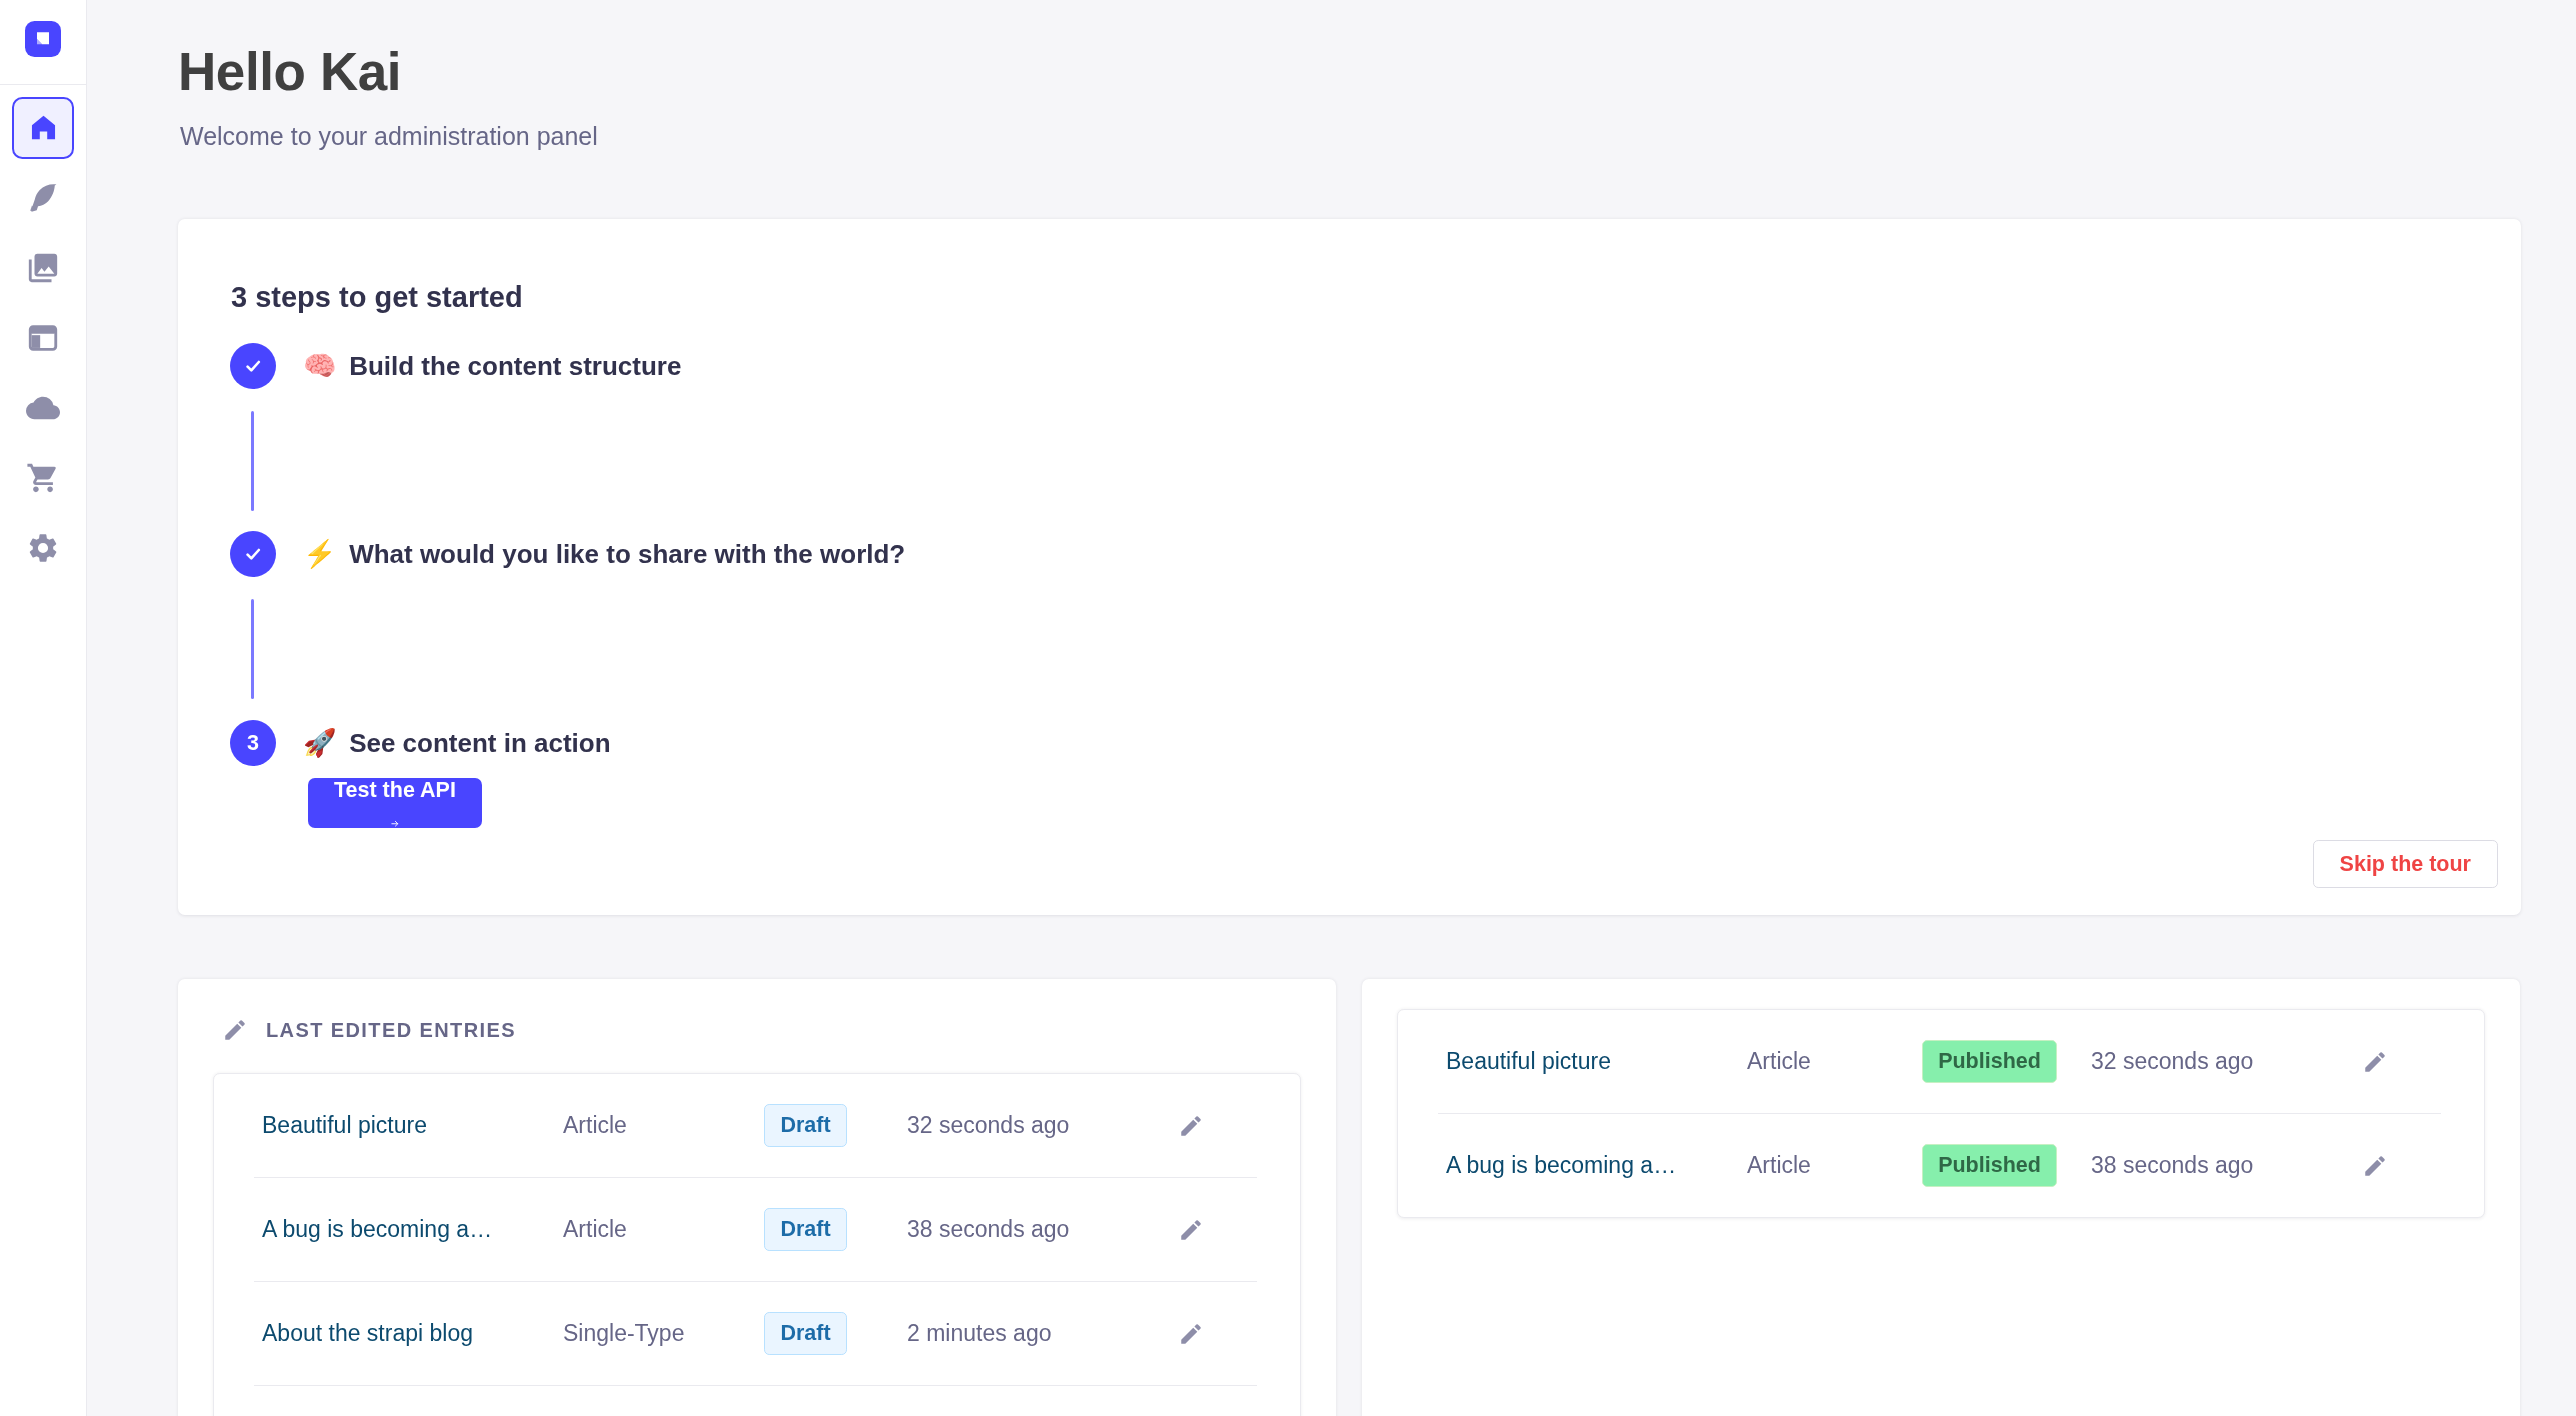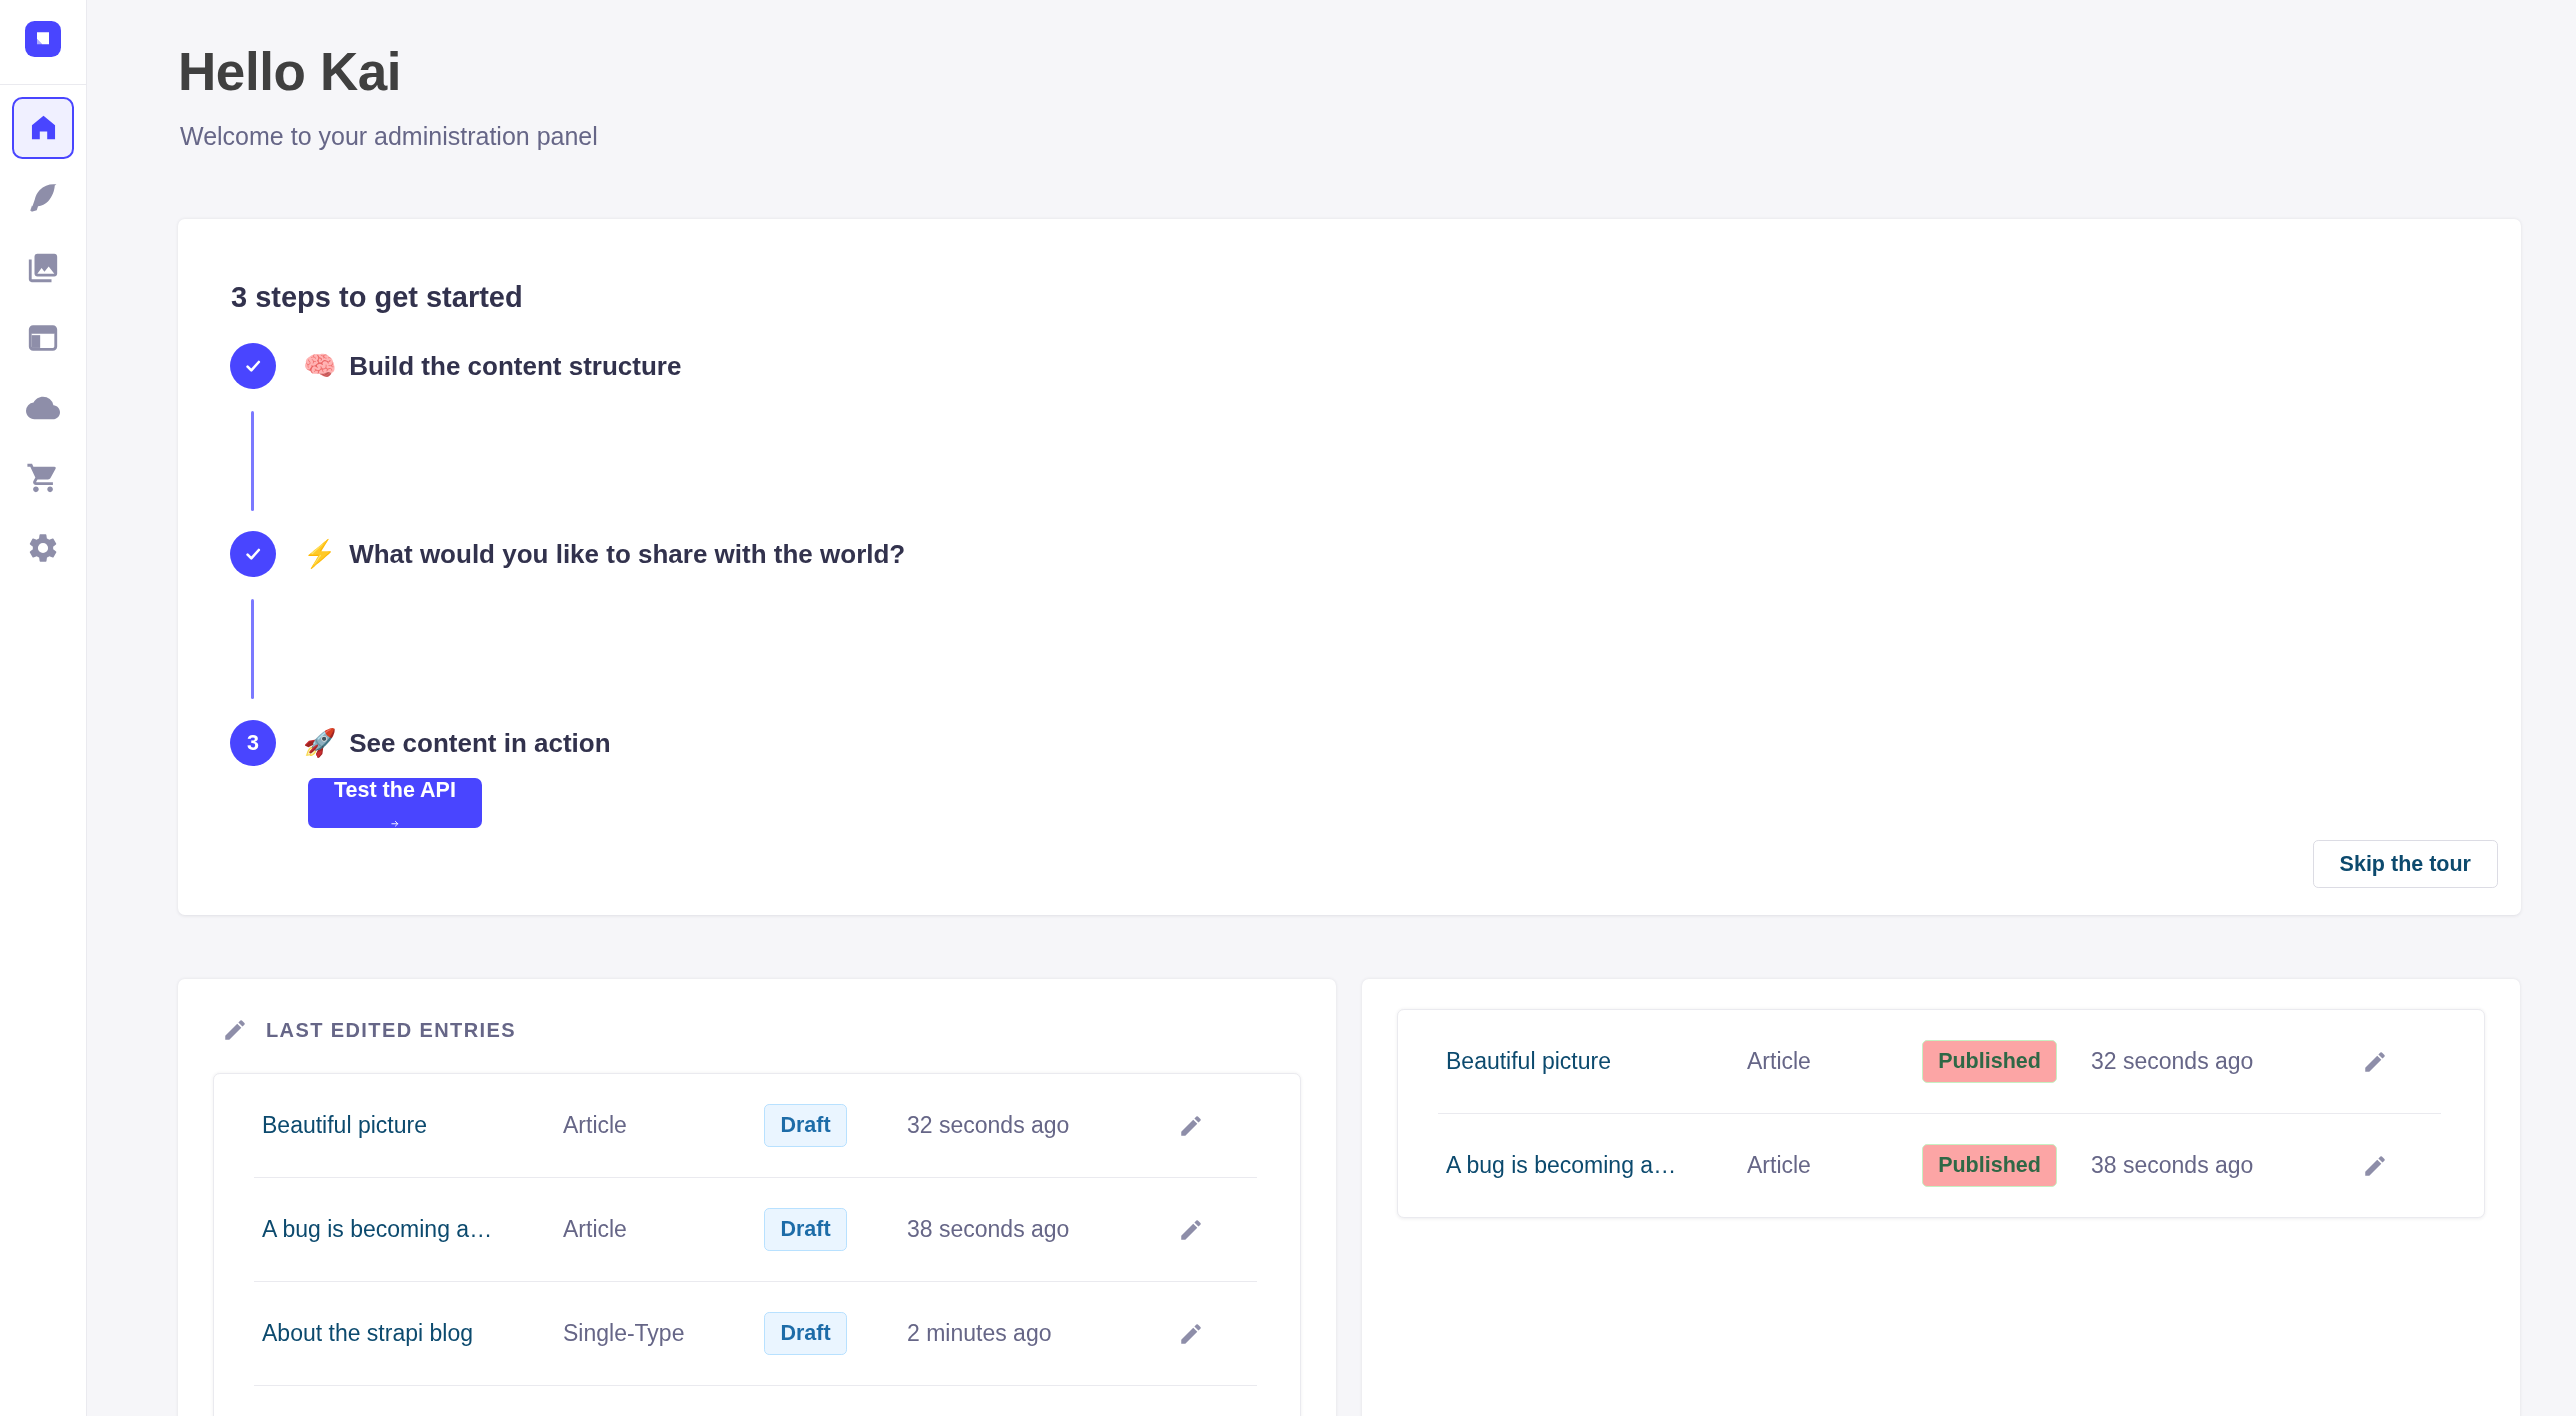--- a/index.html
+++ b/index.html
@@ -60,21 +60,21 @@
   .connector-1 { top:192px; } .connector-2 { top:380px; }
   .cta-button {
     position:absolute; left:130px; top:559px; height:50px; padding:0 26px;
     background:#4945ff; border:none; border-radius:6.9px;
     display:flex; align-items:center; gap:15.5px;
     color:#ffffff; font-size:21.5px; font-weight:700; font-family:inherit; cursor:pointer;flex-direction:column;
   }
   .skip-button {
     position:absolute; right:23px; bottom:27px; height:48px; padding:0 26px;
     background:#ffffff; border:0.9px solid #dcdce4; border-radius:5.2px;
-    color:#0c4a6e; font-size:21.5px; font-weight:600; font-family:inherit; cursor:pointer;
+    color:#ef4444; font-size:21.5px; font-weight:600; font-family:inherit; cursor:pointer;
   }
 
   
   .bottom-card {
     position:absolute; top:979px; width:1158px; height:620px;
     background:#ffffff; border-radius:6.9px;
     box-shadow:0 0.9px 3.4px rgba(33,33,52,0.1);
   }
   .card-left { left:178px; }
   .card-right { left:1362px; }
@@ -94,21 +94,21 @@
   .row-divider { border-top:0.9px solid #eaeaef; margin:0 43px 0 40px; }
   .inner-table.has-more::after { content:""; display:block; border-top:0.9px solid #eaeaef; margin:0 43px 0 40px; }
   .cell-title { font-size:23px; font-weight:500; color:#0c4a6e; white-space:nowrap; overflow:hidden; }
   .cell-type { font-size:23px; color:#666687; }
   .cell-badge { justify-self:center; }
   .badge {
     display:inline-block; padding:7.7px 15.5px; border-radius:5.2px;
     font-size:21.5px; font-weight:600; line-height:1.2;
   }
   .badge-draft { background:#eaf5ff; border:0.9px solid #b8e1ff; color:#1d6ca8; }
-  .badge-success { background:#fca5a5; border:0.9px solid #c6f0c2; color:#2f6846; }
+  .badge-success { background:#86efac; border:0.9px solid #c6f0c2; color:#2f6846; }
   .cell-time { font-size:23px; color:#666687; }
   .cell-edit { justify-self:end; width:29px; height:29px; color:#8e8ea9; cursor:pointer;
     display:flex; align-items:center; justify-content:center; background:none; border:none; }
 </style>
 </head>
 <body>
 
 <aside class="sidebar">
   <div class="logo">
     <svg width="36" height="36" viewBox="0 0 42 42">

